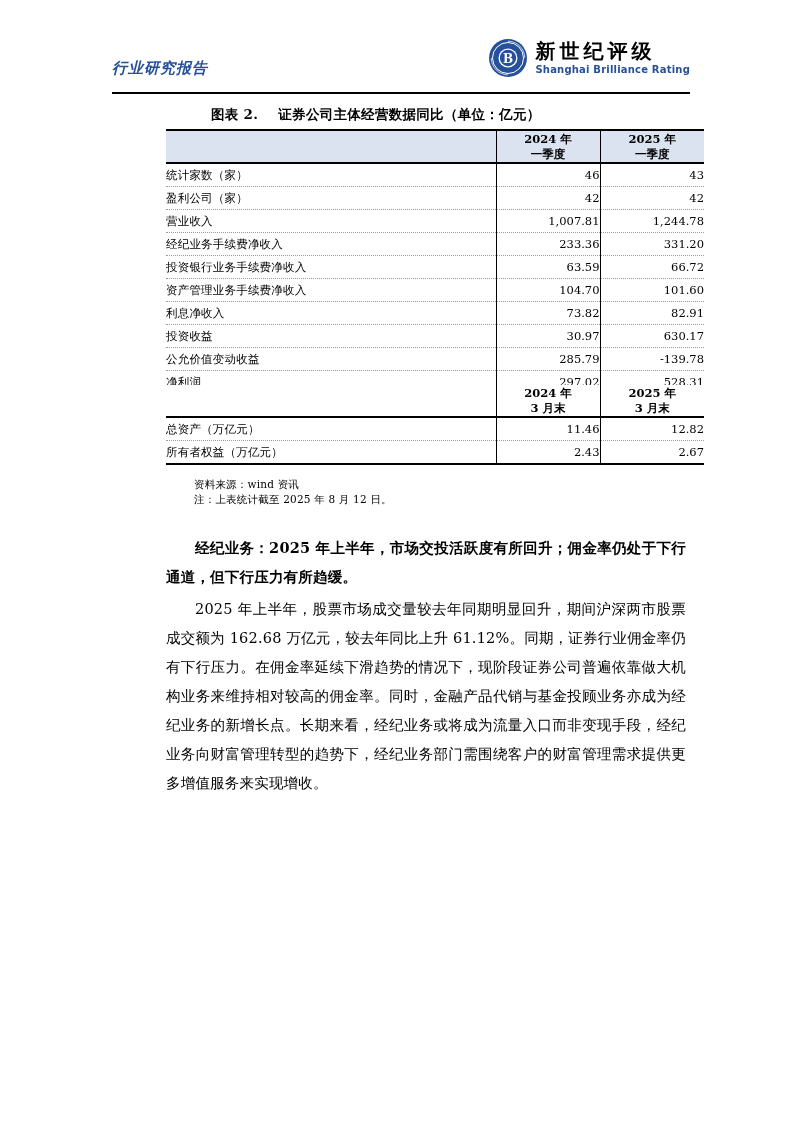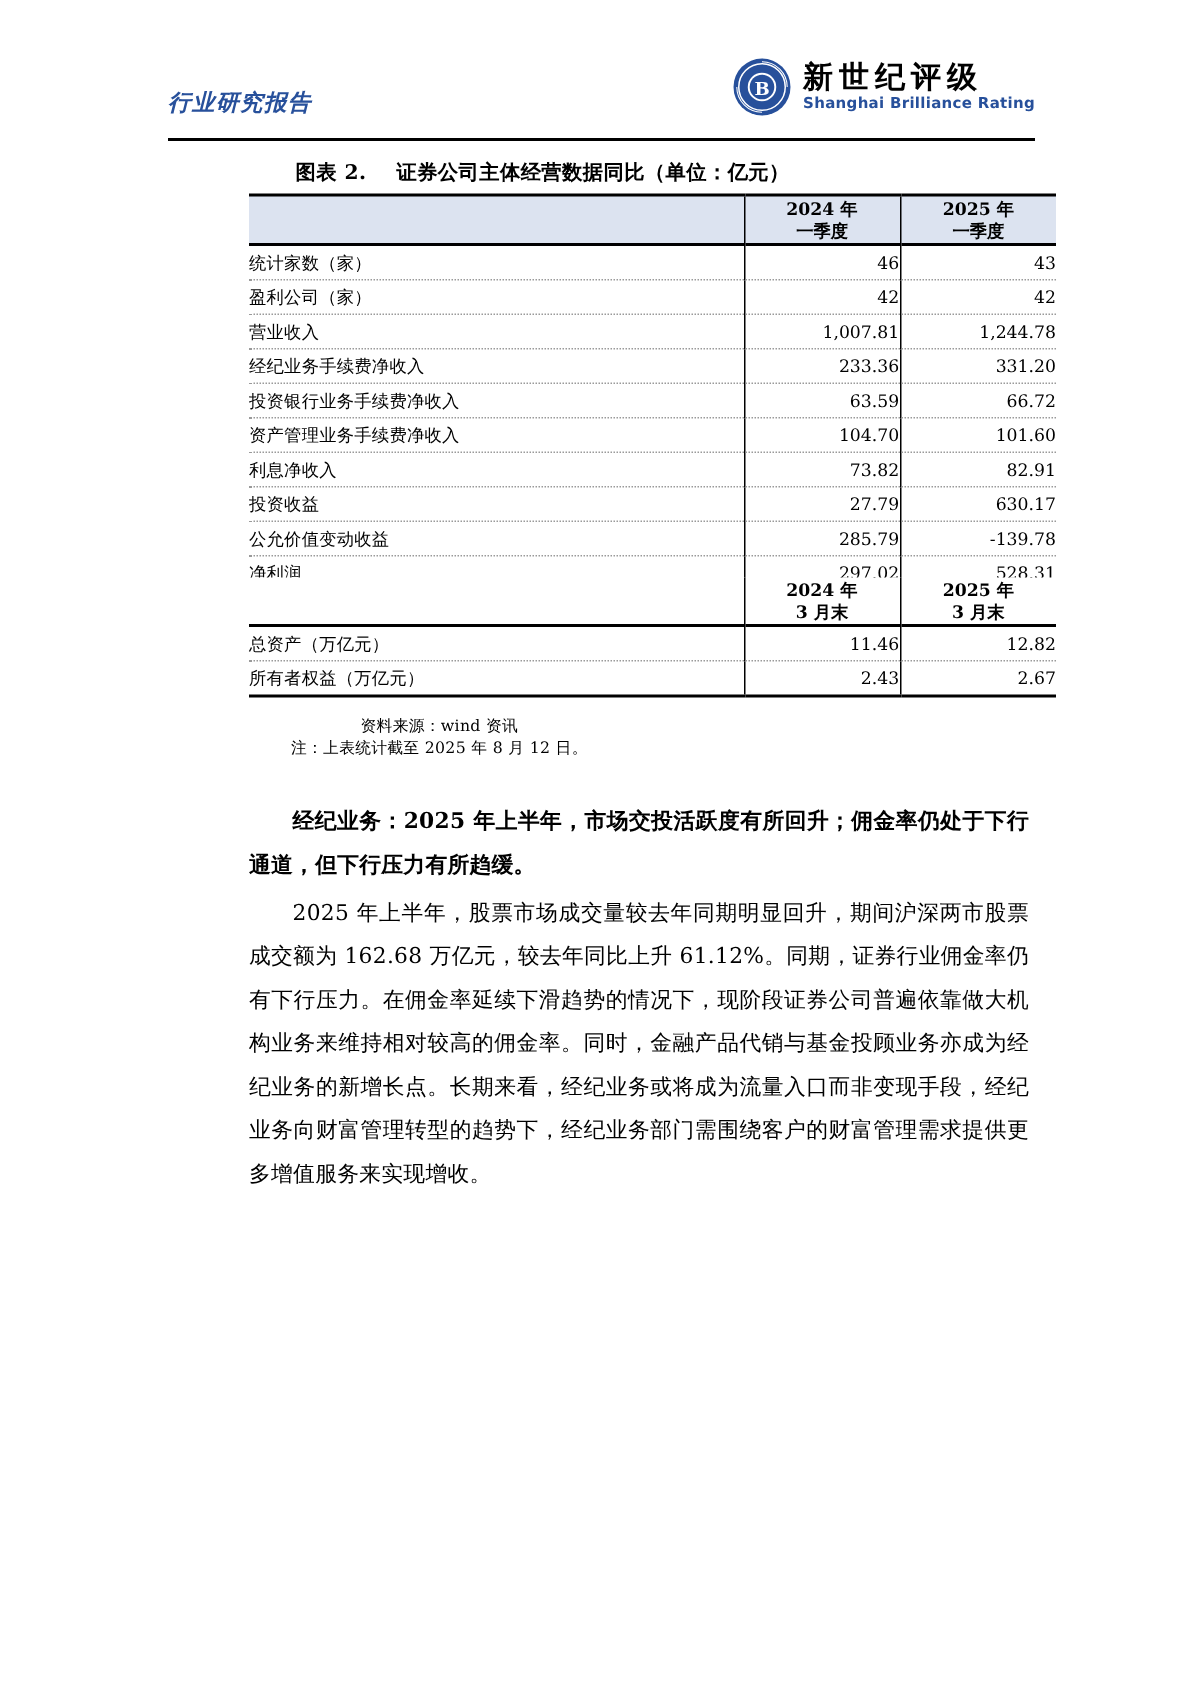--- a/index.html
+++ b/index.html
@@ -72,21 +72,21 @@
     left: 112px;
     top: 92px;
     width: 578px;
     height: 0;
     border-top: 2px solid #000000;
   }
 
   
   #figure-caption {
     position: absolute;
-    left: 197px;
+    left: 211px;
     top: 106px;
     font-size: 13.5px;
     font-weight: 700;
     letter-spacing: 0.3px;
     white-space: nowrap;
   }
   #figure-caption .cap-num { margin-right: 20px; }
 
   
   .data-table {
@@ -147,21 +147,20 @@
   .rule-bottom { border-bottom: 2px solid #000000; }
 
   
   #notes {
     position: absolute;
     left: 194px;
     top: 477px;
     font-size: 10.5px;
     line-height: 15px;
     letter-spacing: 0.2px;
-    text-align: center;
   }
 
   
   .para {
     position: absolute;
     left: 166px;
     width: 520px;
     font-size: 14.5px;
     line-height: 29px;
     text-align: justify;
@@ -257,21 +256,21 @@
       <td class="cell-val vsep-l">104.70</td>
       <td class="cell-val vsep-l">101.60</td>
     </tr>
     <tr class="body-row">
       <td class="cell-label">利息净收入</td>
       <td class="cell-val vsep-l">73.82</td>
       <td class="cell-val vsep-l">82.91</td>
     </tr>
     <tr class="body-row">
       <td class="cell-label">投资收益</td>
-      <td class="cell-val vsep-l">27.79</td>
+      <td class="cell-val vsep-l">30.97</td>
       <td class="cell-val vsep-l">630.17</td>
     </tr>
     <tr class="body-row">
       <td class="cell-label">公允价值变动收益</td>
       <td class="cell-val vsep-l">285.79</td>
       <td class="cell-val vsep-l">-139.78</td>
     </tr>
     <tr class="body-row">
       <td class="cell-label rule-bottom">净利润</td>
       <td class="cell-val vsep-l rule-bottom">297.02</td>

